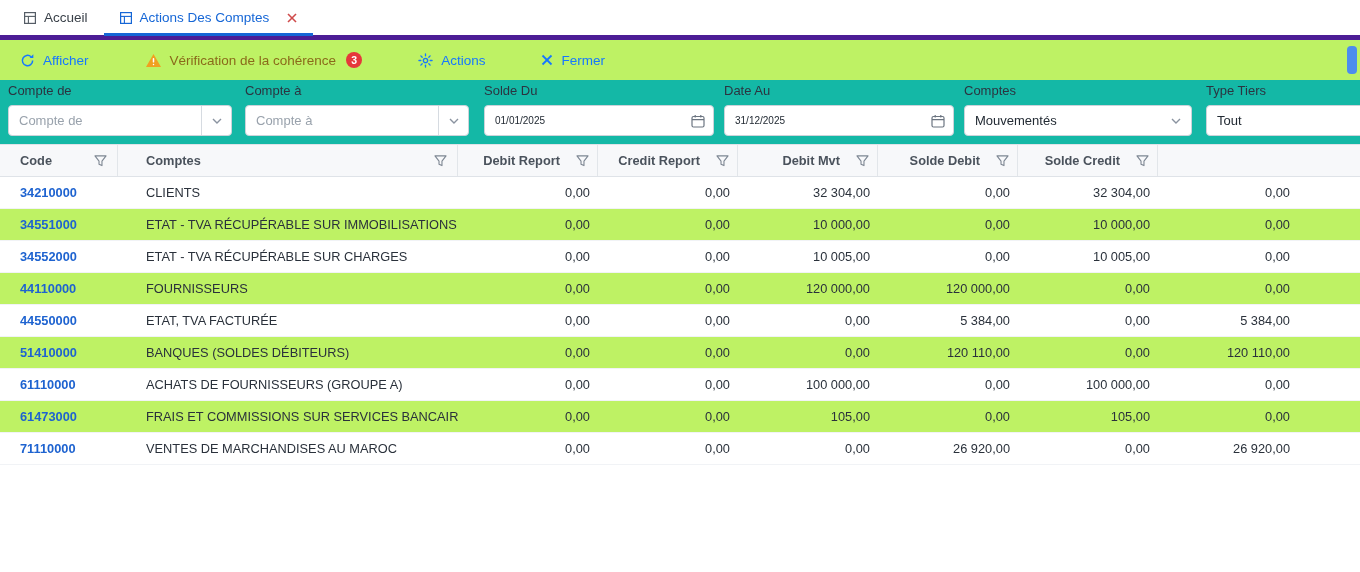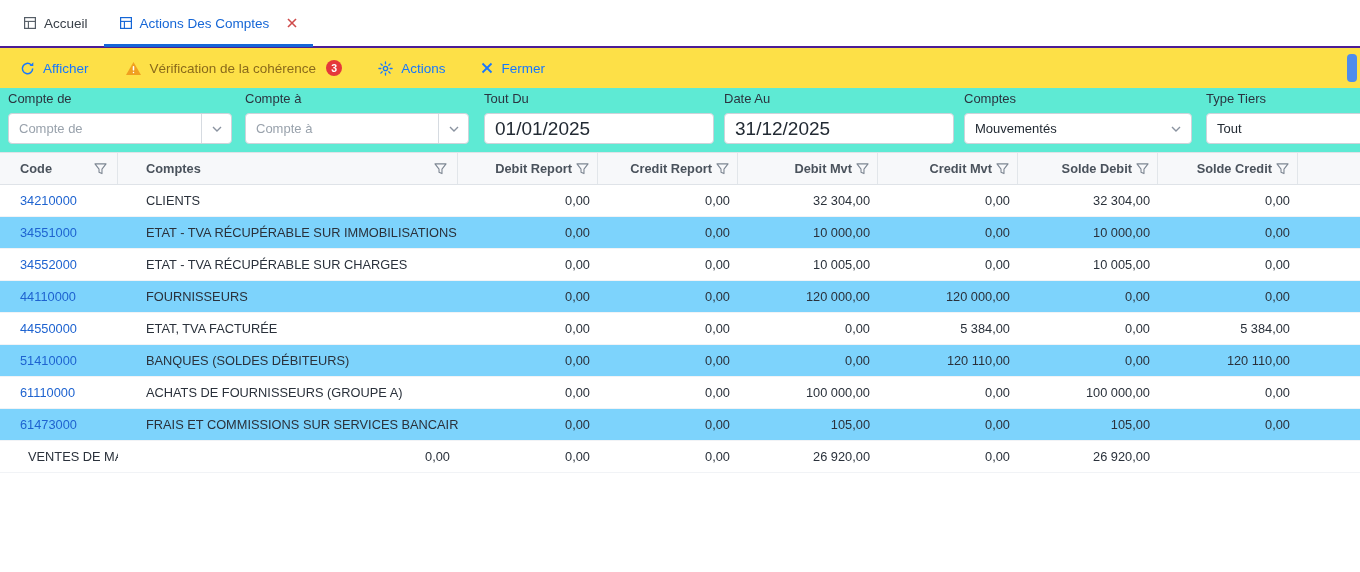--- a/index.html
+++ b/index.html
@@ -1,58 +1,58 @@
 <!DOCTYPE html>
 <html><head>
 <meta charset="utf-8">
 <style>
   *{box-sizing:border-box;margin:0;padding:0}
   html,body{width:1360px;height:572px;overflow:hidden}
   body{font-family:"Liberation Sans",sans-serif;background:#ffffff;color:#242a33;font-size:13px;position:relative}
 
   
-  .tabbar{display:flex;align-items:stretch;height:48px;border-bottom:2px solid #4c1d95;padding-left:8px;background:#fff}
+  .tabbar{display:flex;align-items:stretch;height:40px;border-bottom:5px solid #4c1d95;padding-left:8px;background:#fff}
   .tab{display:flex;align-items:center;gap:8px;padding:0 16px;position:relative;color:#3a4149;font-size:13.5px;cursor:pointer;white-space:nowrap}
   .tab.active{color:#1566d6}
   .tab.active::after{content:"";position:absolute;left:0;right:0;bottom:-1px;height:3px;background:#1566d6}
   .tab .close-x{margin-left:10px;display:flex;align-items:center;cursor:pointer}
 
   
-  .toolbar{display:flex;align-items:center;height:40px;padding:0 20px;gap:36px;position:relative;background:#fde047}
+  .toolbar{display:flex;align-items:center;height:40px;padding:0 20px;gap:56px;position:relative;background:#bef264}
   .tbtn{display:flex;align-items:center;gap:8px;color:#1677ff;cursor:pointer;font-size:13.5px;white-space:nowrap}
   .tbtn.warn{color:#8a6a1b}
   .badge{min-width:16px;height:16px;border-radius:50%;background:#e5383b;color:#fff;font-size:10.5px;font-weight:700;display:flex;align-items:center;justify-content:center;margin-left:2px;padding:0 3px}
   .vthumb{position:absolute;right:3px;top:6px;width:10px;height:28px;border-radius:4px;background:#4d8ced;cursor:pointer}
 
   
-  .filters{position:relative;height:64px;background:#5eead4}
+  .filters{position:relative;height:64px;background:#14b8a6}
   .fgroup{position:absolute;top:3px}
   .flabel{font-size:13px;color:#2b3440;margin-bottom:7px}
   .fctrl{height:31px;border:1px solid #ccd3da;border-radius:4px;background:#fff;display:flex;align-items:center;overflow:hidden;cursor:pointer}
   .fctrl .val{flex:1;padding:0 10px;font-size:13px;color:#222a33;white-space:nowrap;overflow:hidden}
   .fctrl .val.placeholder{color:#99a2ac}
   .fctrl .chev{width:30px;align-self:stretch;display:flex;align-items:center;justify-content:center}
   .fctrl .chev.divided{border-left:1px solid #d6dbe1}
-  .fctrl input{flex:1;border:none;outline:none;padding:0 10px;font-size:19px;color:#222a33;font-family:"Liberation Sans",sans-serif;background:transparent}
+  .fctrl input{flex:1;border:none;outline:none;padding:0 10px;font-size:10px;color:#222a33;font-family:"Liberation Sans",sans-serif;background:transparent}
   .fctrl .calwrap{width:30px;display:flex;align-items:center;justify-content:center}
 
   
   .grid{border-top:1px solid #dfe3e8}
   .ghead{display:grid;grid-template-columns:118px 340px repeat(6,140px) 1fr;height:32px;background:#f7f8fa;border-bottom:1px solid #dfe3e8}
   .hcell{display:flex;align-items:center;justify-content:space-between;padding:0 10px 0 20px;font-weight:700;color:#4a525c;font-size:12.8px;border-right:1px solid #e2e6ea;white-space:nowrap;cursor:pointer}
   .hcell.lib{padding-left:28px}
-  .hcell.num{justify-content:flex-end;gap:4px;padding-right:8px}
+  .hcell.num{justify-content:flex-end;gap:16px;padding-right:8px}
   .hcell.filler{border-right:none;cursor:default}
   .hfilter{display:flex;align-items:center;cursor:pointer}
   .funnel-svg{width:13px;height:12px;fill:none;stroke:#7d8692;stroke-width:1.2;stroke-linejoin:round}
 
   .grow{display:grid;grid-template-columns:118px 340px repeat(6,140px) 1fr;height:32px;border-bottom:1px solid #f1f3f6;background:#fff}
-  .grow.alt{background:#7dd3fc}
+  .grow.alt{background:#bef264}
   .cell{display:flex;align-items:center;padding:0 8px;white-space:nowrap;overflow:hidden;font-size:12.8px;color:#2a313b}
-  .cell.code{padding-left:20px;color:#1e63d0;font-weight:400;cursor:pointer}
+  .cell.code{padding-left:20px;color:#1e63d0;font-weight:700;cursor:pointer}
   .cell.lib{padding-left:28px}
   .cell.num{justify-content:flex-end;padding-right:8px}
 </style>
 </head>
 <body>
 
 <div class="tabbar">
   <div class="tab">
     <span style="display:flex">
       <svg width="12" height="12" viewBox="0 0 12 12">
@@ -152,21 +152,21 @@
       <span class="val placeholder">Compte à</span>
       <span class="chev divided">
         <svg width="10" height="6" viewBox="0 0 10 6">
             <path d="M1 1 L5 5 L9 1" fill="none" stroke="#8a93a0" stroke-width="1.4"></path>
           </svg>
       </span>
     </div>
   </div>
 
   <div class="fgroup" style="left:484px;width:230px">
-    <div class="flabel">Tout Du</div>
+    <div class="flabel">Solde Du</div>
     <div class="fctrl">
       <input type="text" readonly="" value="01/01/2025" style="">
       <span class="calwrap">
         <svg width="14" height="14" viewBox="0 0 14 14">
             <rect x="1" y="2.5" width="12" height="10.5" rx="1.5" fill="none" stroke="#6b7480" stroke-width="1.2"></rect>
             <line x1="1" y1="5.6" x2="13" y2="5.6" stroke="#6b7480" stroke-width="1.2"></line>
             <line x1="4.2" y1="1" x2="4.2" y2="3.6" stroke="#6b7480" stroke-width="1.2"></line>
             <line x1="9.8" y1="1" x2="9.8" y2="3.6" stroke="#6b7480" stroke-width="1.2"></line>
           </svg>
       </span>
@@ -245,28 +245,20 @@
       </div>
       <div class="hcell num">
         <span class="hlabel">Debit Mvt</span>
         <span class="hfilter">
           <svg class="funnel-svg" viewBox="0 0 14 13">
             <path d="M1 1h12L8.6 6.6v4.9L5.4 9.9V6.6Z"></path>
           </svg>
         </span>
       </div>
       <div class="hcell num">
-        <span class="hlabel">Credit Mvt</span>
-        <span class="hfilter">
-          <svg class="funnel-svg" viewBox="0 0 14 13">
-            <path d="M1 1h12L8.6 6.6v4.9L5.4 9.9V6.6Z"></path>
-          </svg>
-        </span>
-      </div>
-      <div class="hcell num">
         <span class="hlabel">Solde Debit</span>
         <span class="hfilter">
           <svg class="funnel-svg" viewBox="0 0 14 13">
             <path d="M1 1h12L8.6 6.6v4.9L5.4 9.9V6.6Z"></path>
           </svg>
         </span>
       </div>
       <div class="hcell num">
         <span class="hlabel">Solde Credit</span>
         <span class="hfilter">
@@ -360,20 +352,21 @@
         <div class="cell lib">FRAIS ET COMMISSIONS SUR SERVICES BANCAIRES</div>
         <div class="cell num">0,00</div>
         <div class="cell num">0,00</div>
         <div class="cell num">105,00</div>
         <div class="cell num">0,00</div>
         <div class="cell num">105,00</div>
         <div class="cell num">0,00</div>
         <div class="cell"></div>
       </div>
       <div class="grow">
+        <div class="cell code">71110000</div>
         <div class="cell lib">VENTES DE MARCHANDISES AU MAROC</div>
         <div class="cell num">0,00</div>
         <div class="cell num">0,00</div>
         <div class="cell num">0,00</div>
         <div class="cell num">26 920,00</div>
         <div class="cell num">0,00</div>
         <div class="cell num">26 920,00</div>
         <div class="cell"></div>
       </div>
     </div>

